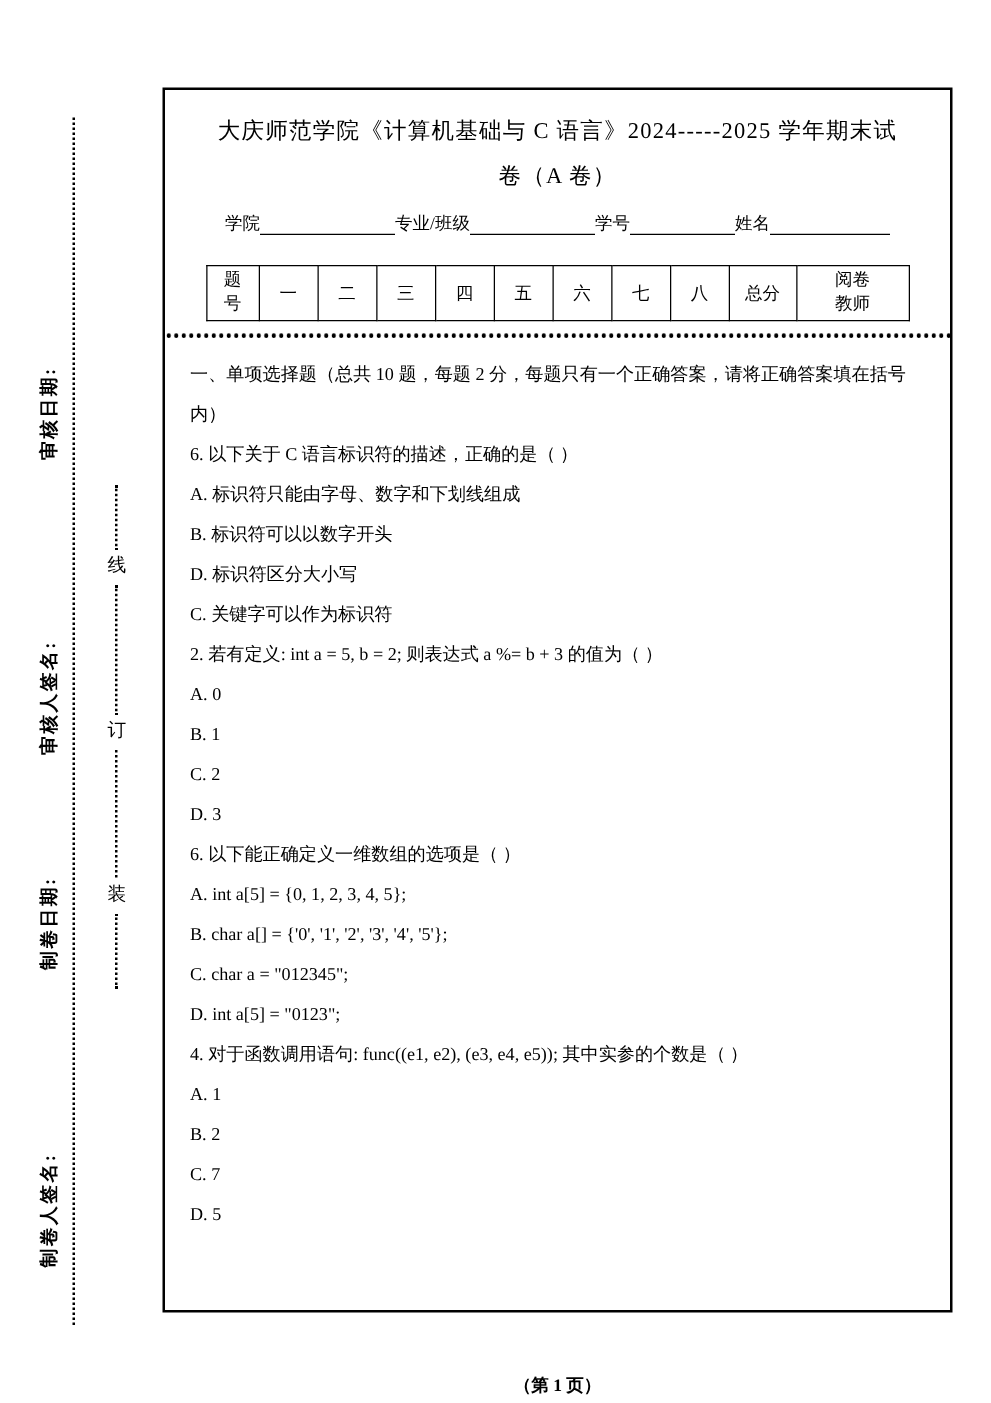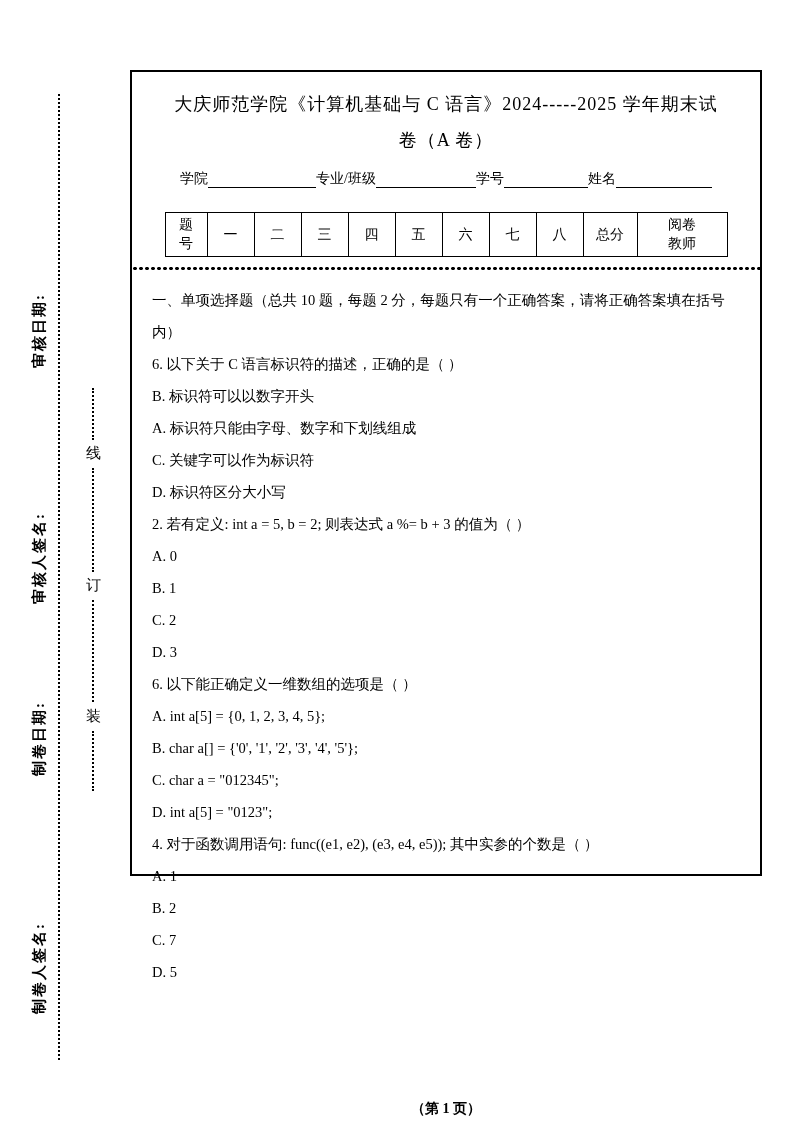--- a/index.html
+++ b/index.html
@@ -29,21 +29,21 @@
   .bind-char {
     position: absolute;
     font-size: 15px;
     line-height: 15px;
   }
 
   
   .frame {
     position: absolute;
     left: 130px; top: 70px;
-    width: 632px; height: 806px;
+    width: 632px; height: 980px;
     border: 2px solid #000;
     background: #fff;
   }
 
   .title {
     text-align: center;
     font-size: 18px;
     line-height: 36px;
     margin-top: 14px;
     letter-spacing: 1px;
@@ -179,24 +179,24 @@
       </tr>
     </tbody>
   </table>
 
   <div class="dotted-sep"></div>
 
   <div class="content">
     <p>一、单项选择题（总共 10 题，每题 2 分，每题只有一个正确答案，请将正确答案填在括号内）</p>
 
     <p>6.  以下关于 C 语言标识符的描述，正确的是（  ）</p>
+    <p>A.  标识符只能由字母、数字和下划线组成</p>
     <p>B.  标识符可以以数字开头</p>
-    <p>A.  标识符只能由字母、数字和下划线组成</p>
+    <p>D.  标识符区分大小写</p>
     <p>C.  关键字可以作为标识符</p>
-    <p>D.  标识符区分大小写</p>
 
     <p>2.  若有定义: int a = 5, b = 2; 则表达式 a %= b + 3 的值为（  ）</p>
     <p>A.  0</p>
     <p>B.  1</p>
     <p>C.  2</p>
     <p>D.  3</p>
 
     <p>6.  以下能正确定义一维数组的选项是（  ）</p>
     <p>A.  int a[5] = {0, 1, 2, 3, 4, 5};</p>
     <p>B.  char a[] = {'0', '1', '2', '3', '4', '5'};</p>

